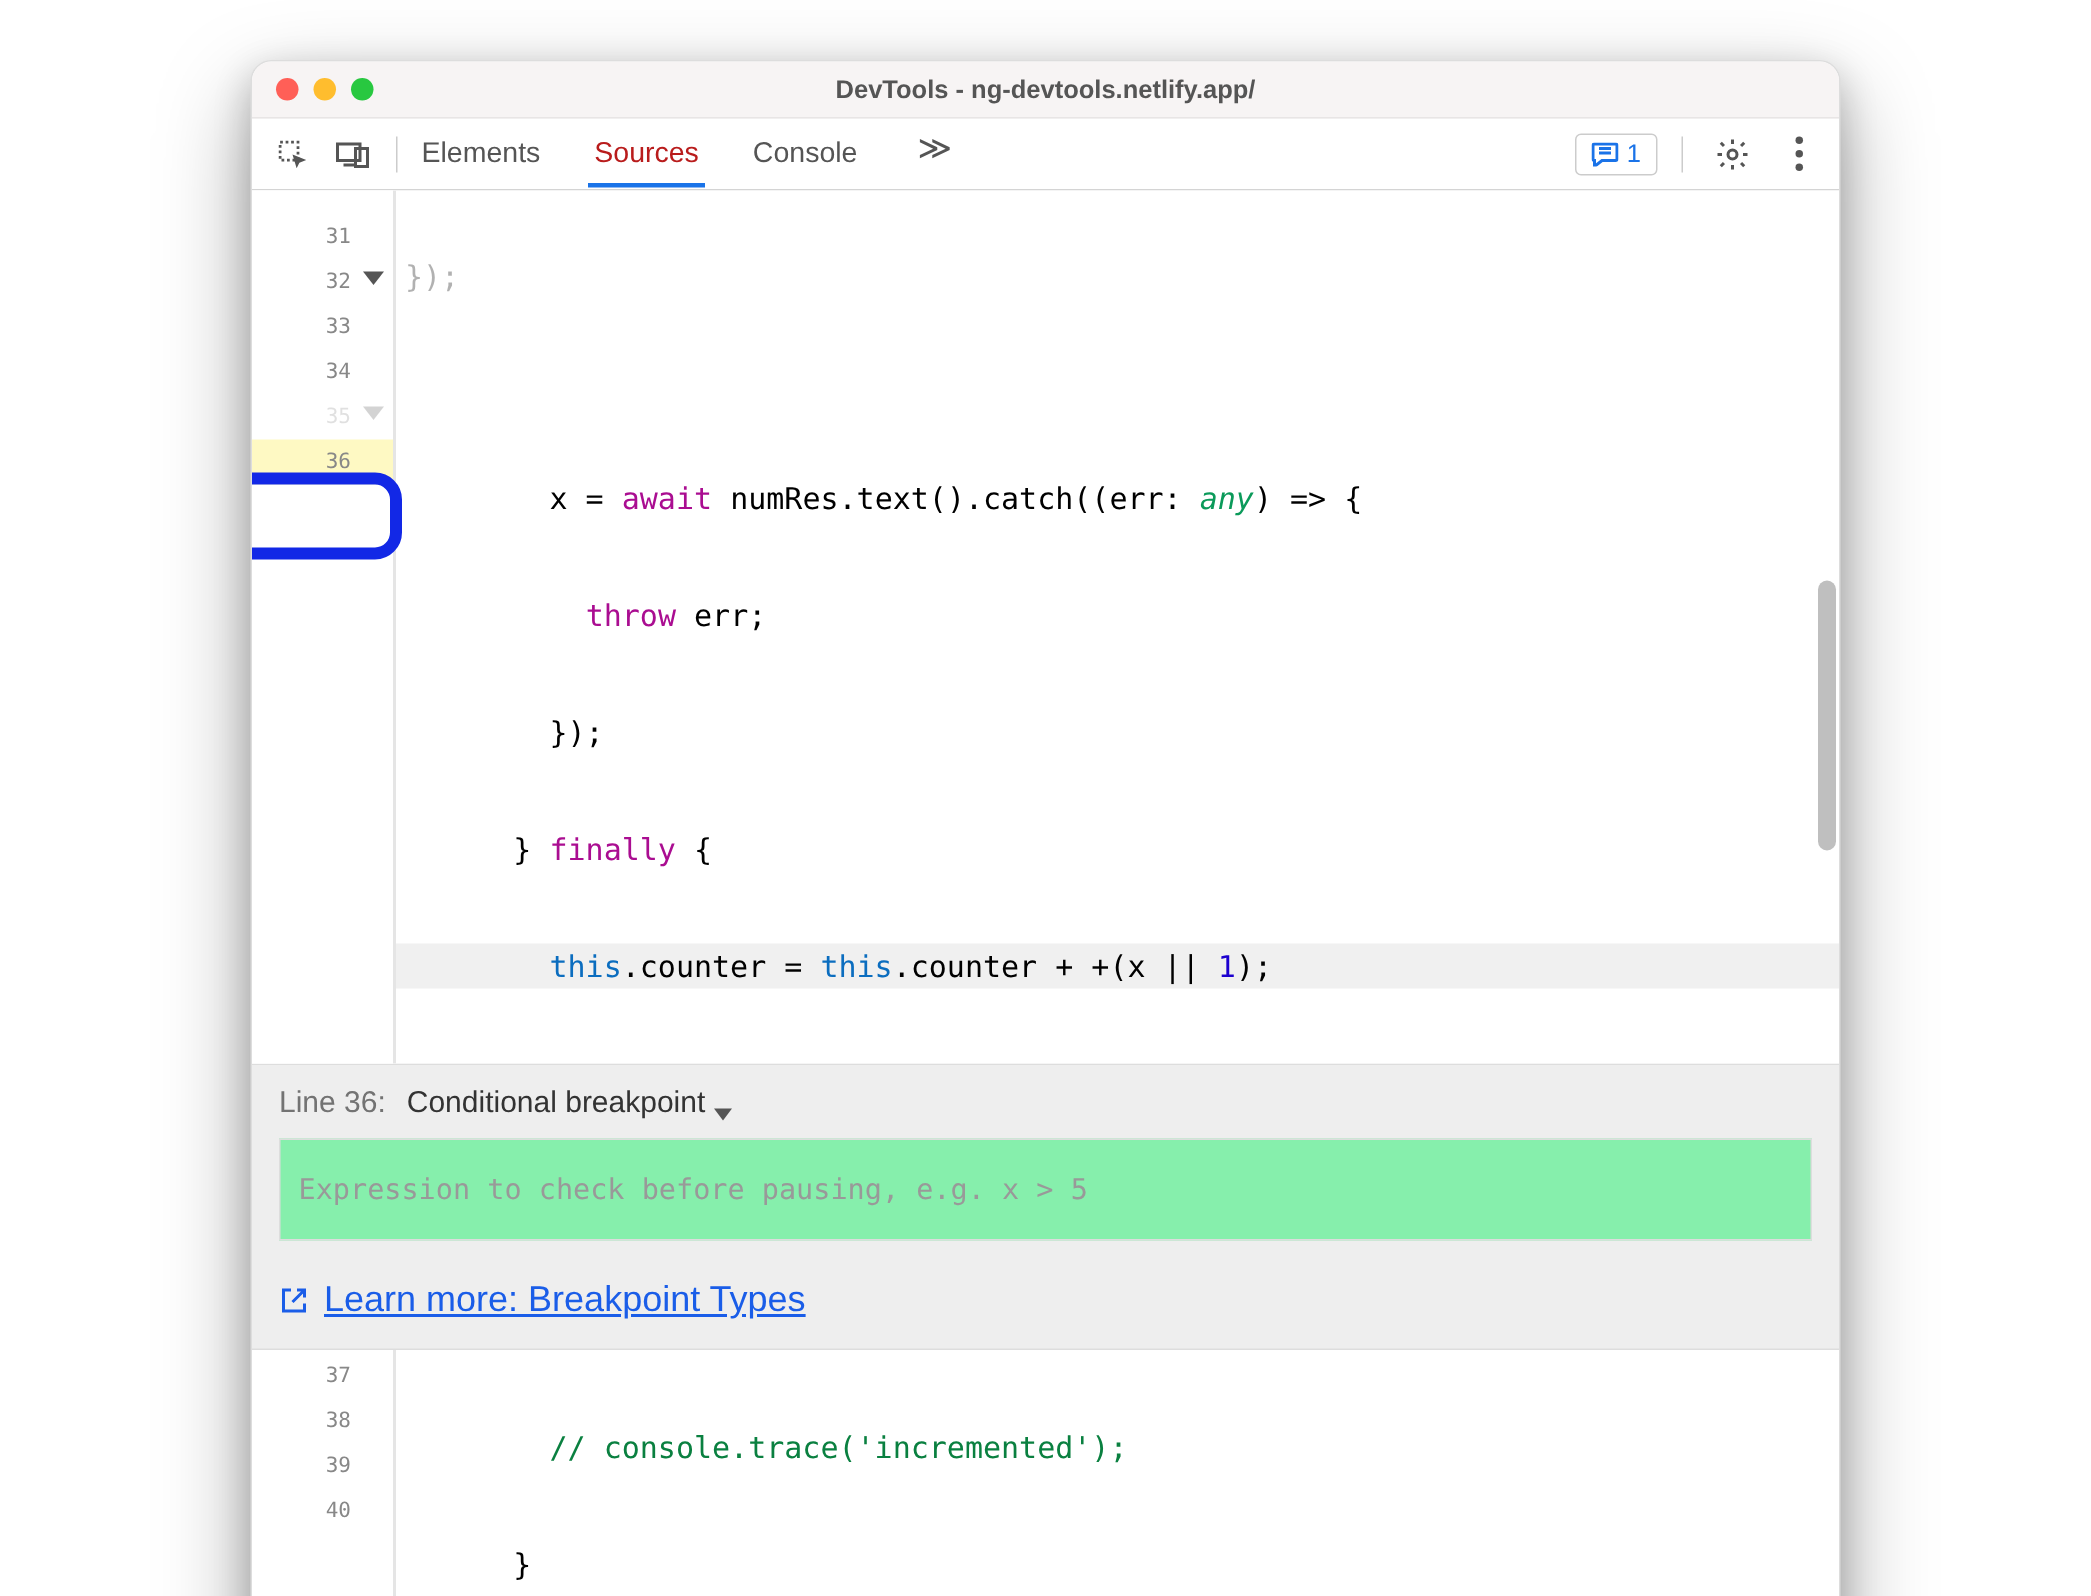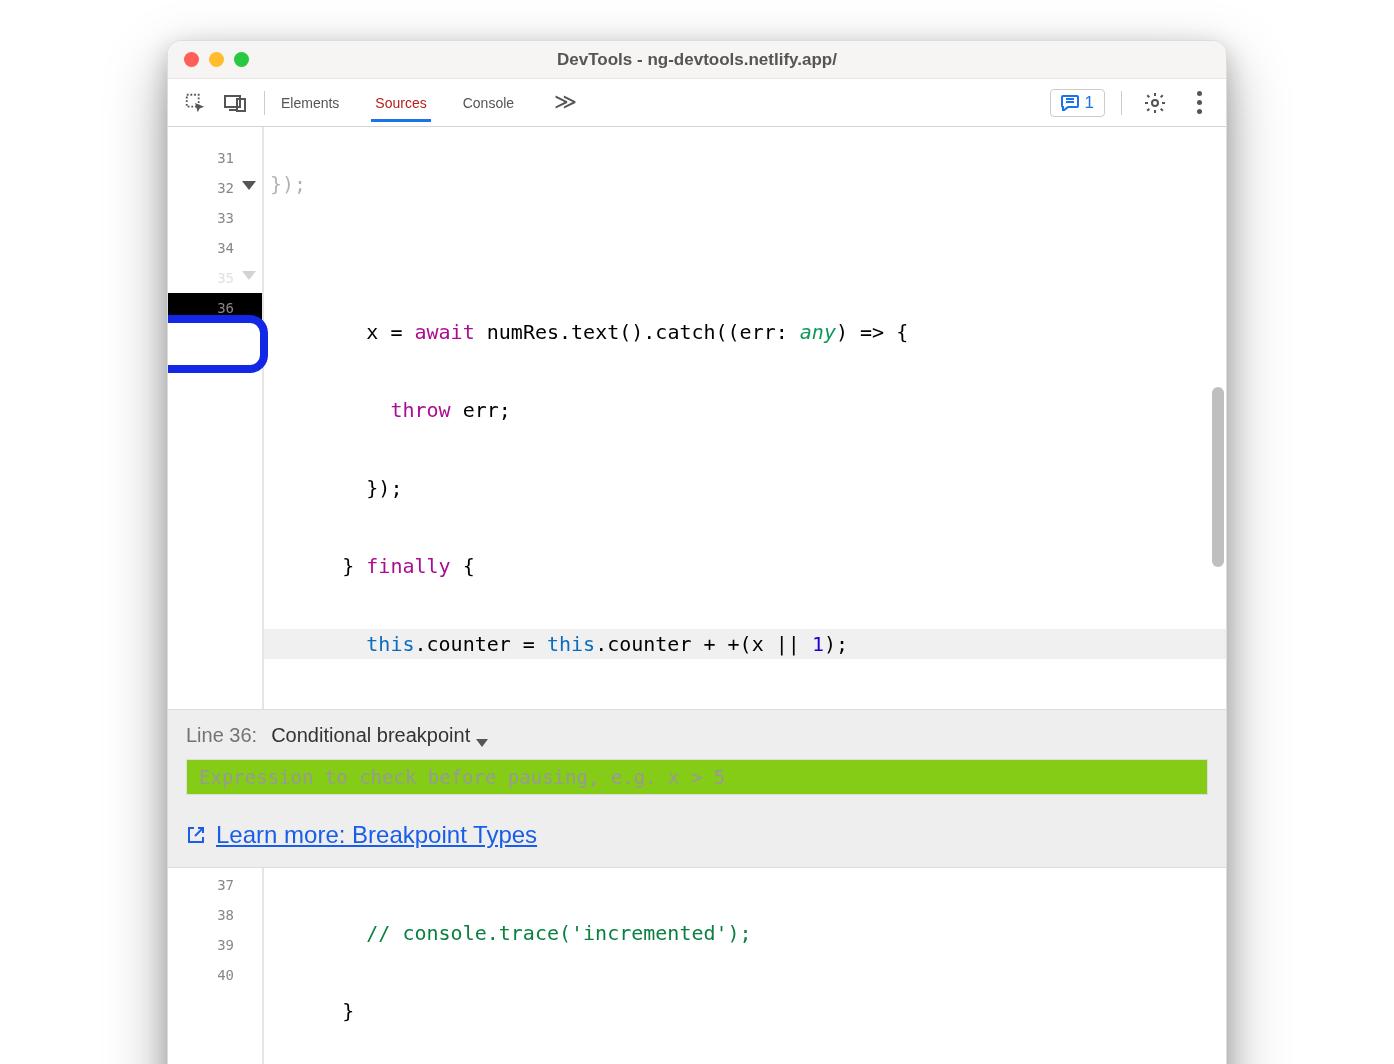--- a/index.html
+++ b/index.html
@@ -58,21 +58,21 @@
   color: #555;
   cursor: pointer;
 }
 .tool-sep {
   width: 1px; height: 24px;
   background: #ccc;
   margin: 0 6px;
 }
 .tabs { display: flex; gap: 28px; flex: 1; }
 .tab {
-  font-size: 14px;
+  font-size: 19px;
   color: #555;
   padding: 10px 4px;
   cursor: pointer;
   position: relative;
 }
 .tab.active { color: #b91c1c; }
 .tab.active::after {
   content: "";
   position: absolute;
   left: 0; right: 0; bottom: -1px;
@@ -141,21 +141,21 @@
 }
 .gutter-line {
   height: 30px;
   line-height: 30px;
   padding-right: 28px;
   font-family: Menlo, Consolas, monospace;
   font-size: 14px;
   color: #888;
   position: relative;
 }
-.gutter-line.highlight { background: #000000; }
+.gutter-line.highlight { background: #fef9c3; }
 .gutter-line .fold {
   position: absolute;
   right: 6px;
   top: 8px;
   width: 0; height: 0;
   border-left: 7px solid transparent;
   border-right: 7px solid transparent;
   border-top: 9px solid #555;
   cursor: pointer;
 }
@@ -208,23 +208,23 @@
   cursor: pointer;
 }
 .bp-dropdown .caret {
   width: 0; height: 0;
   border-left: 6px solid transparent;
   border-right: 6px solid transparent;
   border-top: 8px solid #555;
 }
 .bp-input {
   width: 100%;
-  background: #84cc16;
+  background: #86efac;
   border: 1px solid #ddd;
-  padding: 6px 12px;
+  padding: 22px 12px;
   font-family: Menlo, Consolas, monospace;
   font-size: 19px;
   color: #333;
 }
 .bp-input::placeholder { color: #999; }
 .bp-learn {
   margin-top: 26px;
   display: flex; align-items: center; gap: 10px;
   color: #1a5de8;
   font-size: 24px;

